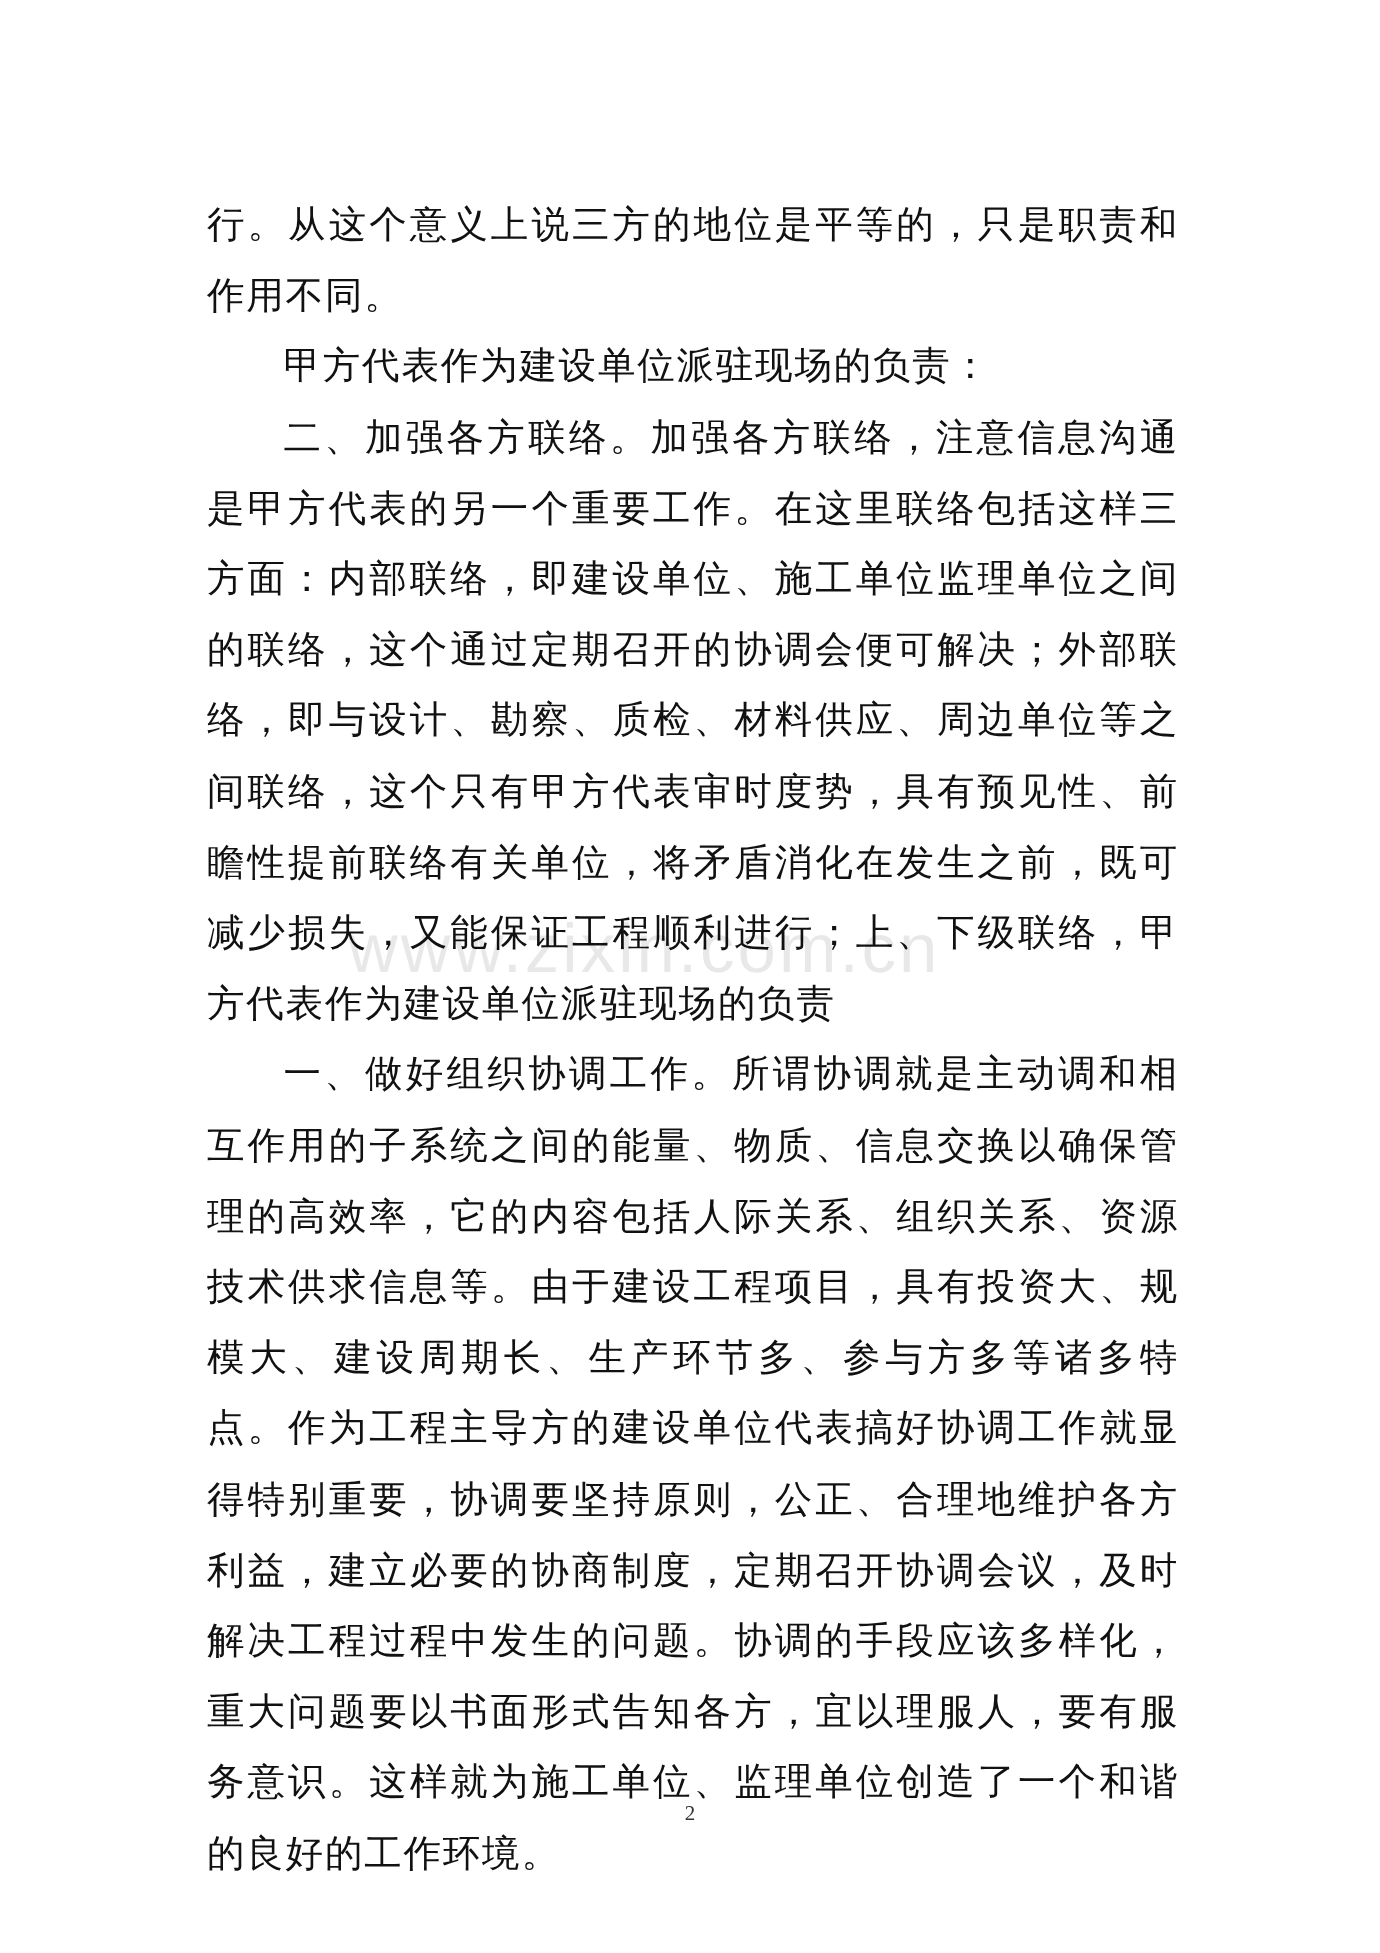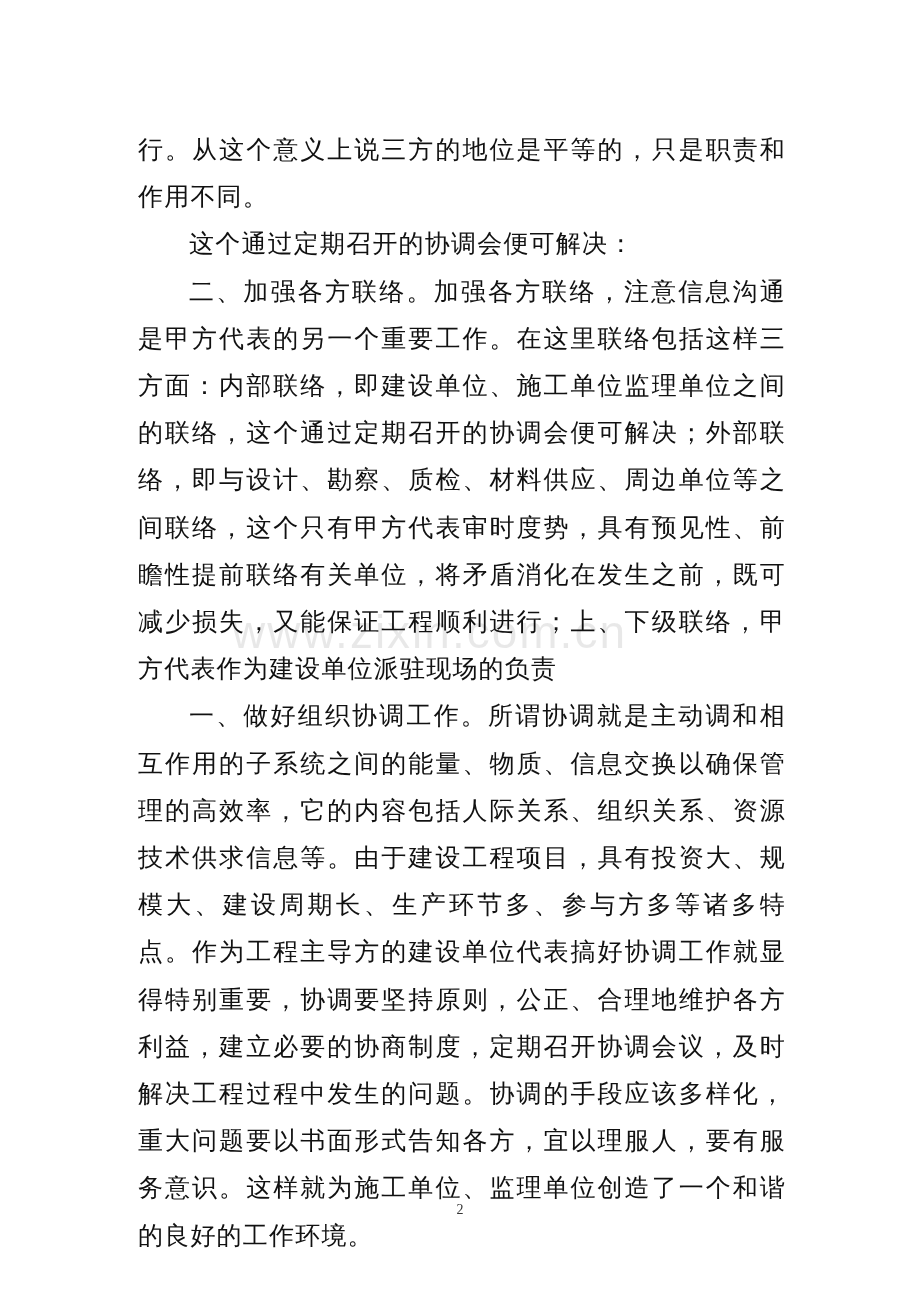--- a/index.html
+++ b/index.html
@@ -62,21 +62,21 @@
       font-size: 14px;
       color: #333333;
     }
   </style>
 </head>
 <body>
 
 <div class="page">
   <div class="content">
     <p class="para">行。从这个意义上说三方的地位是平等的，只是职责和作用不同。</p>
-    <p class="para indent">这个通过定期召开的协调会便可解决：</p>
+    <p class="para indent">甲方代表作为建设单位派驻现场的负责：</p>
     <p class="para indent">二、加强各方联络。加强各方联络，注意信息沟通是甲方代表的另一个重要工作。在这里联络包括这样三方面：内部联络，即建设单位、施工单位监理单位之间的联络，这个通过定期召开的协调会便可解决；外部联络，即与设计、勘察、质检、材料供应、周边单位等之间联络，这个只有甲方代表审时度势，具有预见性、前瞻性提前联络有关单位，将矛盾消化在发生之前，既可减少损失，又能保证工程顺利进行；上、下级联络，甲方代表作为建设单位派驻现场的负责</p>
     <p class="para indent">一、做好组织协调工作。所谓协调就是主动调和相互作用的子系统之间的能量、物质、信息交换以确保管理的高效率，它的内容包括人际关系、组织关系、资源技术供求信息等。由于建设工程项目，具有投资大、规模大、建设周期长、生产环节多、参与方多等诸多特点。作为工程主导方的建设单位代表搞好协调工作就显得特别重要，协调要坚持原则，公正、合理地维护各方利益，建立必要的协商制度，定期召开协调会议，及时解决工程过程中发生的问题。协调的手段应该多样化，重大问题要以书面形式告知各方，宜以理服人，要有服务意识。这样就为施工单位、监理单位创造了一个和谐的良好的工作环境。</p>
   </div>
 
   <div class="watermark">www.zixin.com.cn</div>
 
   <div class="page-number">2</div>
 </div>
 
 </body></html>

